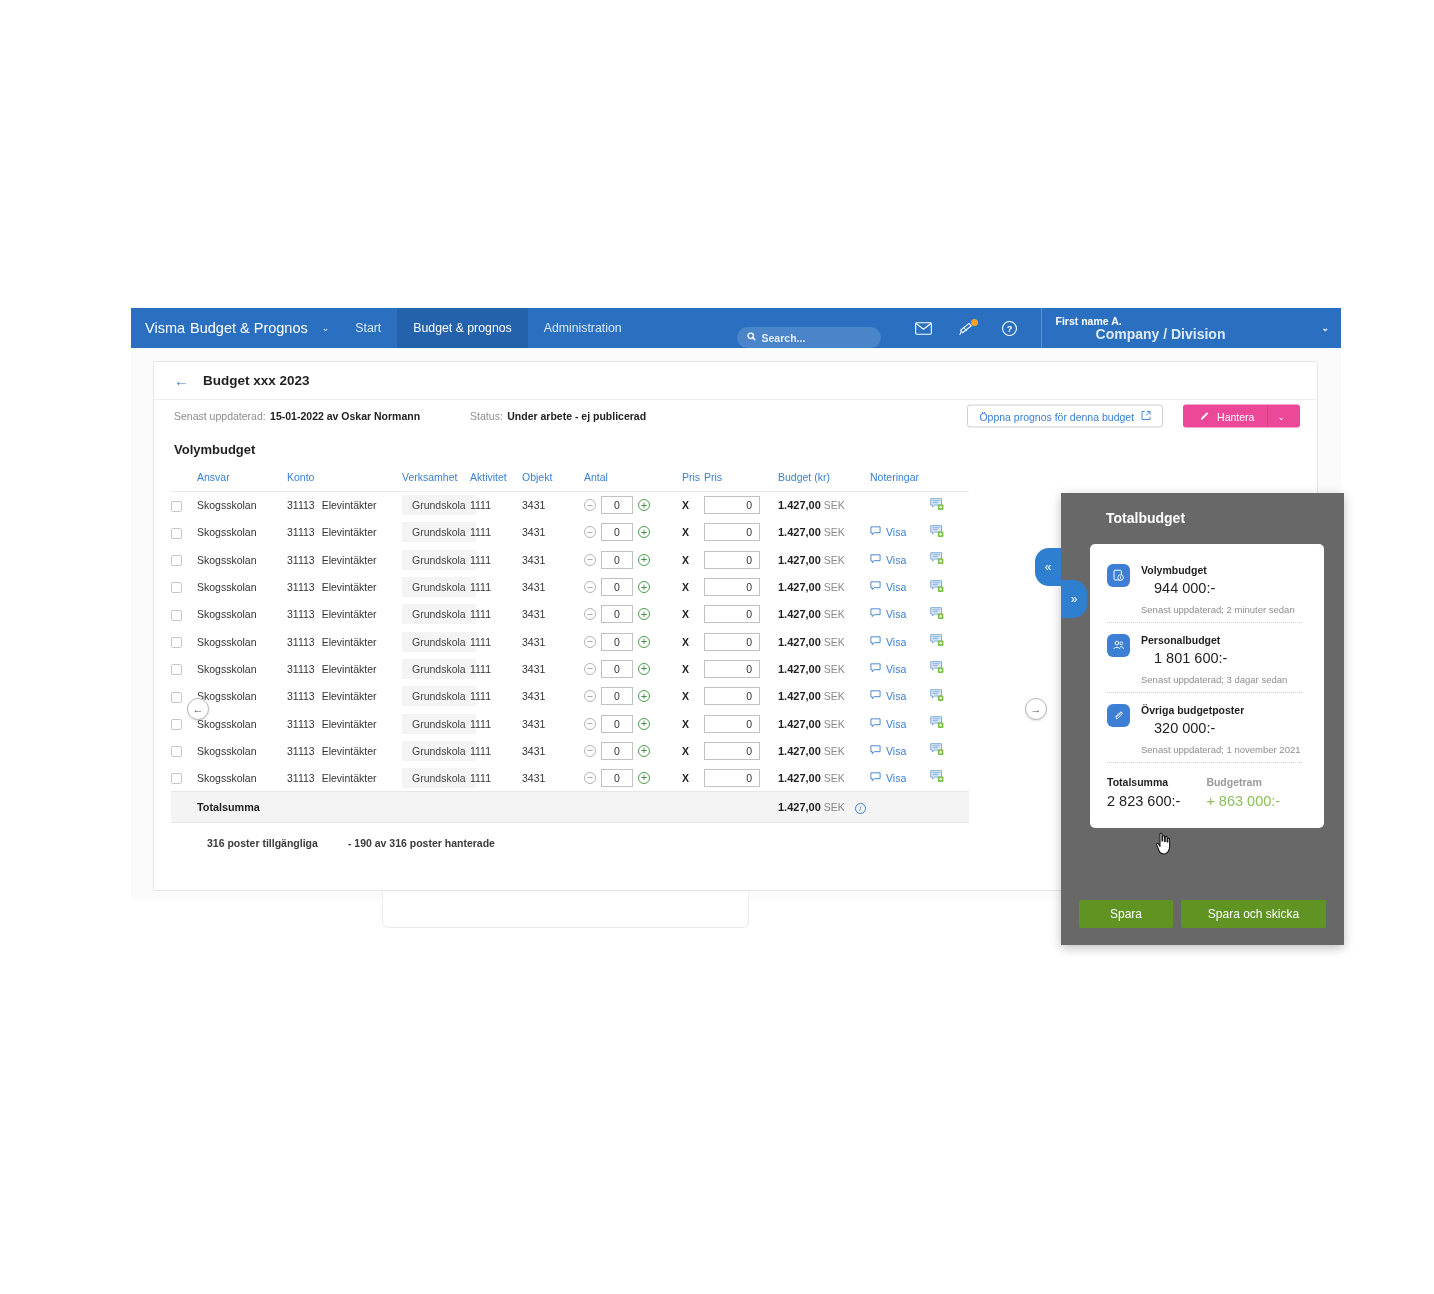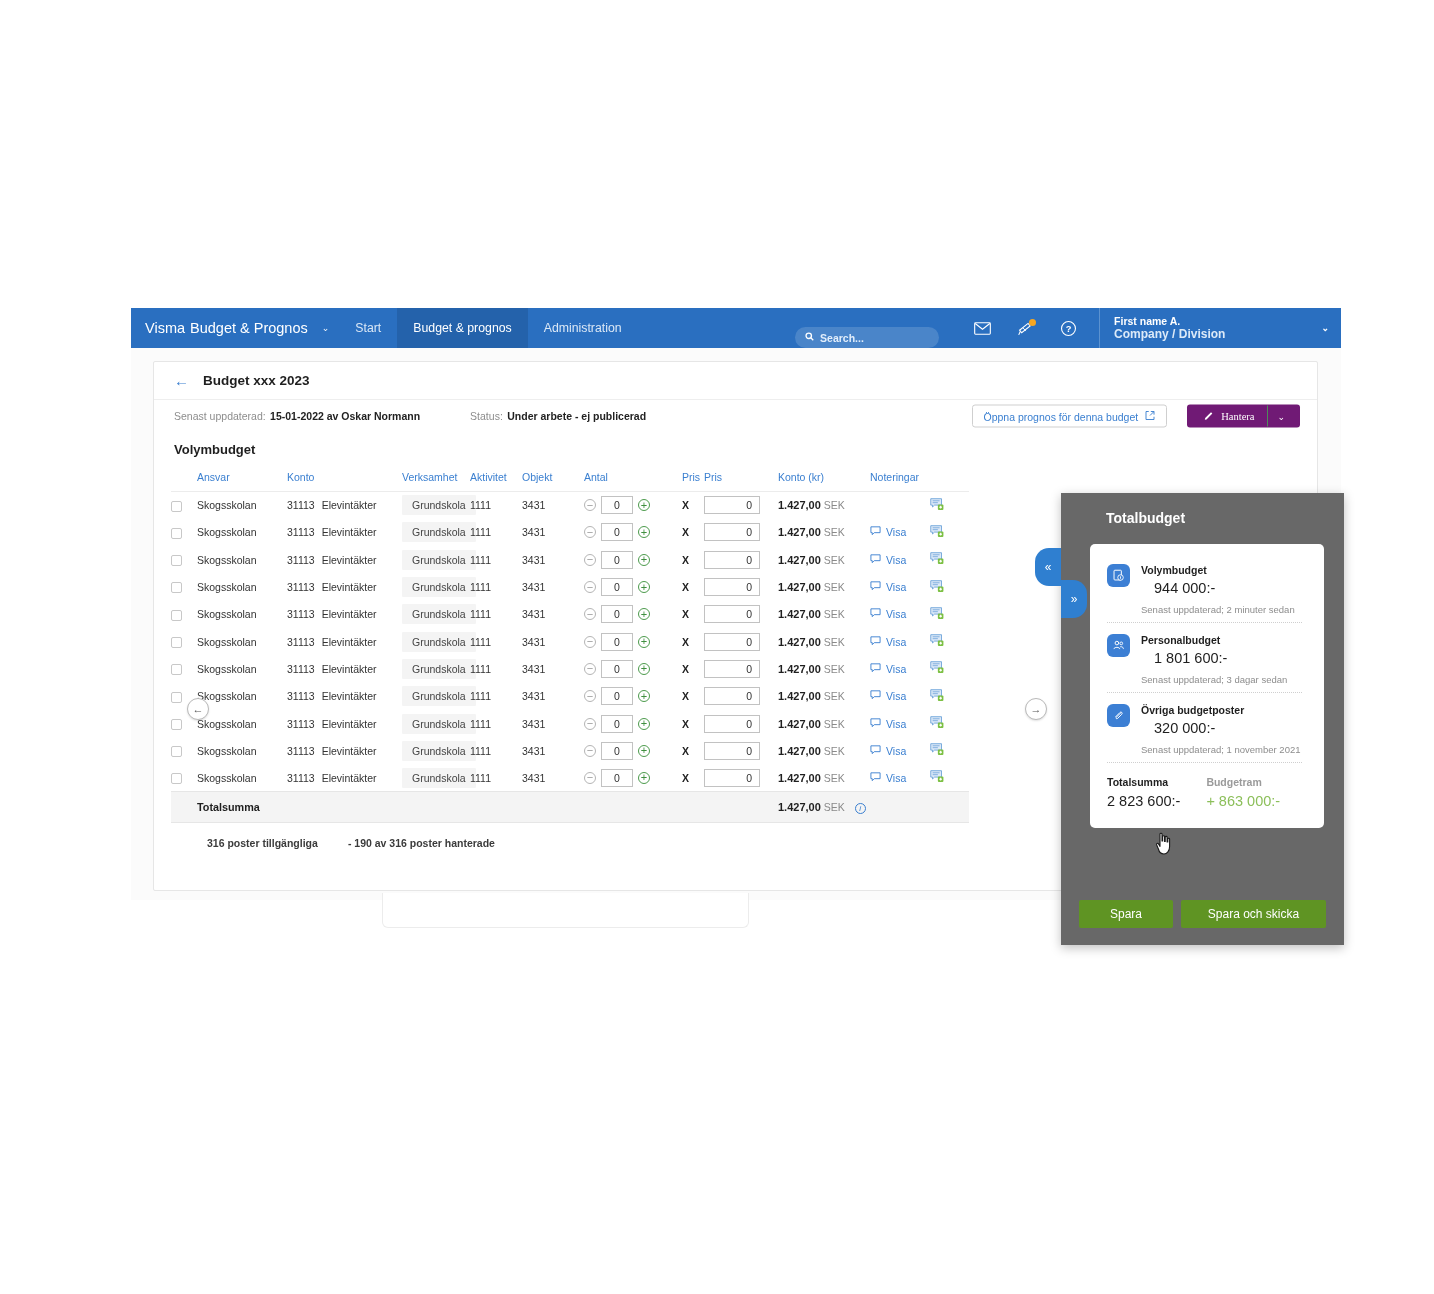--- a/index.html
+++ b/index.html
@@ -60,21 +60,21 @@
   .notif-dot {
     position: absolute; width: 7px; height: 7px; border-radius: 50%;
     background: #f5a623; top: 11px; right: 7px;
   }
   .userblock {
     display: flex; align-items: center; height: 40px;
     border-left: 1px solid #5b92d0; padding: 0 12px 0 14px;
     margin-left: 6px; color: #ffffff; cursor: pointer;
   }
   .userblock .u1 { font-size: 10.5px; line-height: 13px; }
-  .userblock .u2 { font-size: 12px; line-height: 13px; color: #dceaf8; }
+  .userblock .u2 { font-size: 14px; line-height: 13px; color: #dceaf8; margin-left: 40px; }
   .userblock .ucaret { font-size: 9px; margin-left: 96px; }
 
   
   .card {
     position: absolute; left: 22px; top: 53px;
     width: 1165px; height: 530px;
     background: #ffffff;
     border: 1px solid #e6e6e6;
     border-radius: 2px;
   }
@@ -98,23 +98,23 @@
     display: flex; gap: 20px;
   }
   .btn-outline {
     height: 23px; border: 1px solid #cfcfcf; border-radius: 3px;
     background: #ffffff; color: #3a7fd0; font-size: 10.5px;
     padding: 0 11px; display: flex; align-items: center; gap: 7px;
     cursor: pointer; font-family: inherit; white-space: nowrap;
   }
   .btn-green {
     height: 23px; border: none; border-radius: 3px;
-    background: #701a75; color: #ffffff; font-size: 10.5px;
+    background: #ec4899; color: #ffffff; font-size: 10.5px;
     display: flex; align-items: center; cursor: pointer;
-    font-family: Liberation Serif, serif; white-space: nowrap;
+    font-family: Liberation Sans, sans-serif; white-space: nowrap;
   }
   .btn-green .lbl { display:flex; align-items:center; gap:7px; padding: 0 13px 0 11px; }
   .btn-green .split {
     border-left: 1px solid #4e8a5a; padding: 0 9px; height: 100%;
     display: flex; align-items: center; font-size: 9px;
   }
 
   .section-title {
     padding: 10px 20px 6px 20px;
     font-size: 13px; font-weight: bold; color: #1f1f1f;
@@ -393,21 +393,21 @@
           <tr>
             <th class="c-chk"></th>
             <th class="c-ansvar">Ansvar</th>
             <th class="c-konto">Konto</th>
             <th class="c-verk">Verksamhet</th>
             <th class="c-akt">Aktivitet</th>
             <th class="c-obj">Objekt</th>
             <th class="c-antal">Antal</th>
             <th class="c-x th-pris1">Pris</th>
             <th class="c-pris">Pris</th>
-            <th class="c-budget">Konto (kr)</th>
+            <th class="c-budget">Budget (kr)</th>
             <th class="c-not">Noteringar</th>
             <th class="c-icon"></th>
           </tr>
         </thead>
         <tbody id="tbody">
             <tr>
               <td class="c-chk"><span class="chk"></span></td>
               <td class="c-ansvar"><span>Skogsskolan</span></td>
               <td class="c-konto">
                 <span class="kontoflex">

